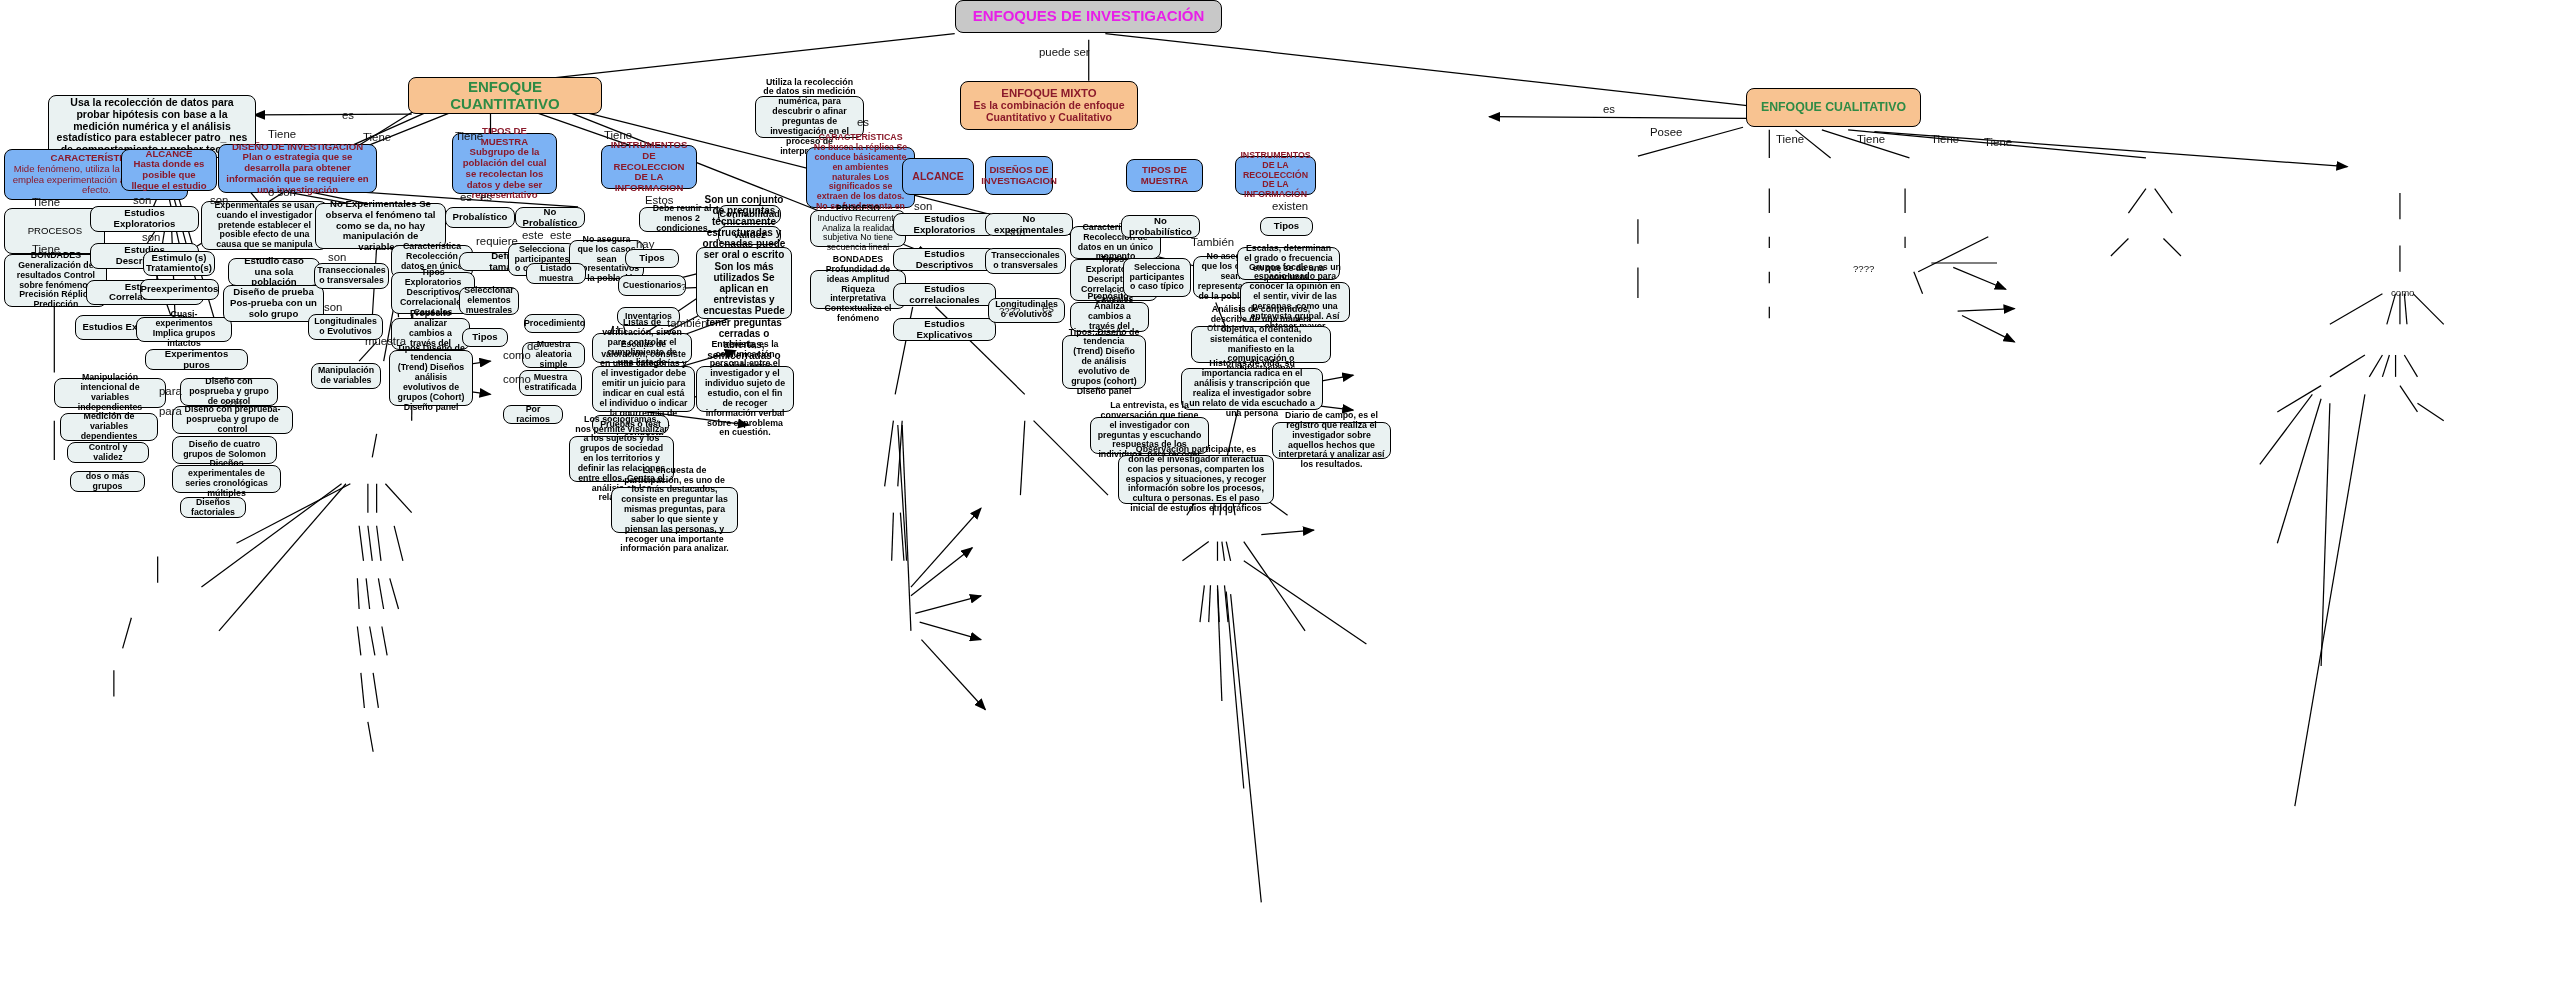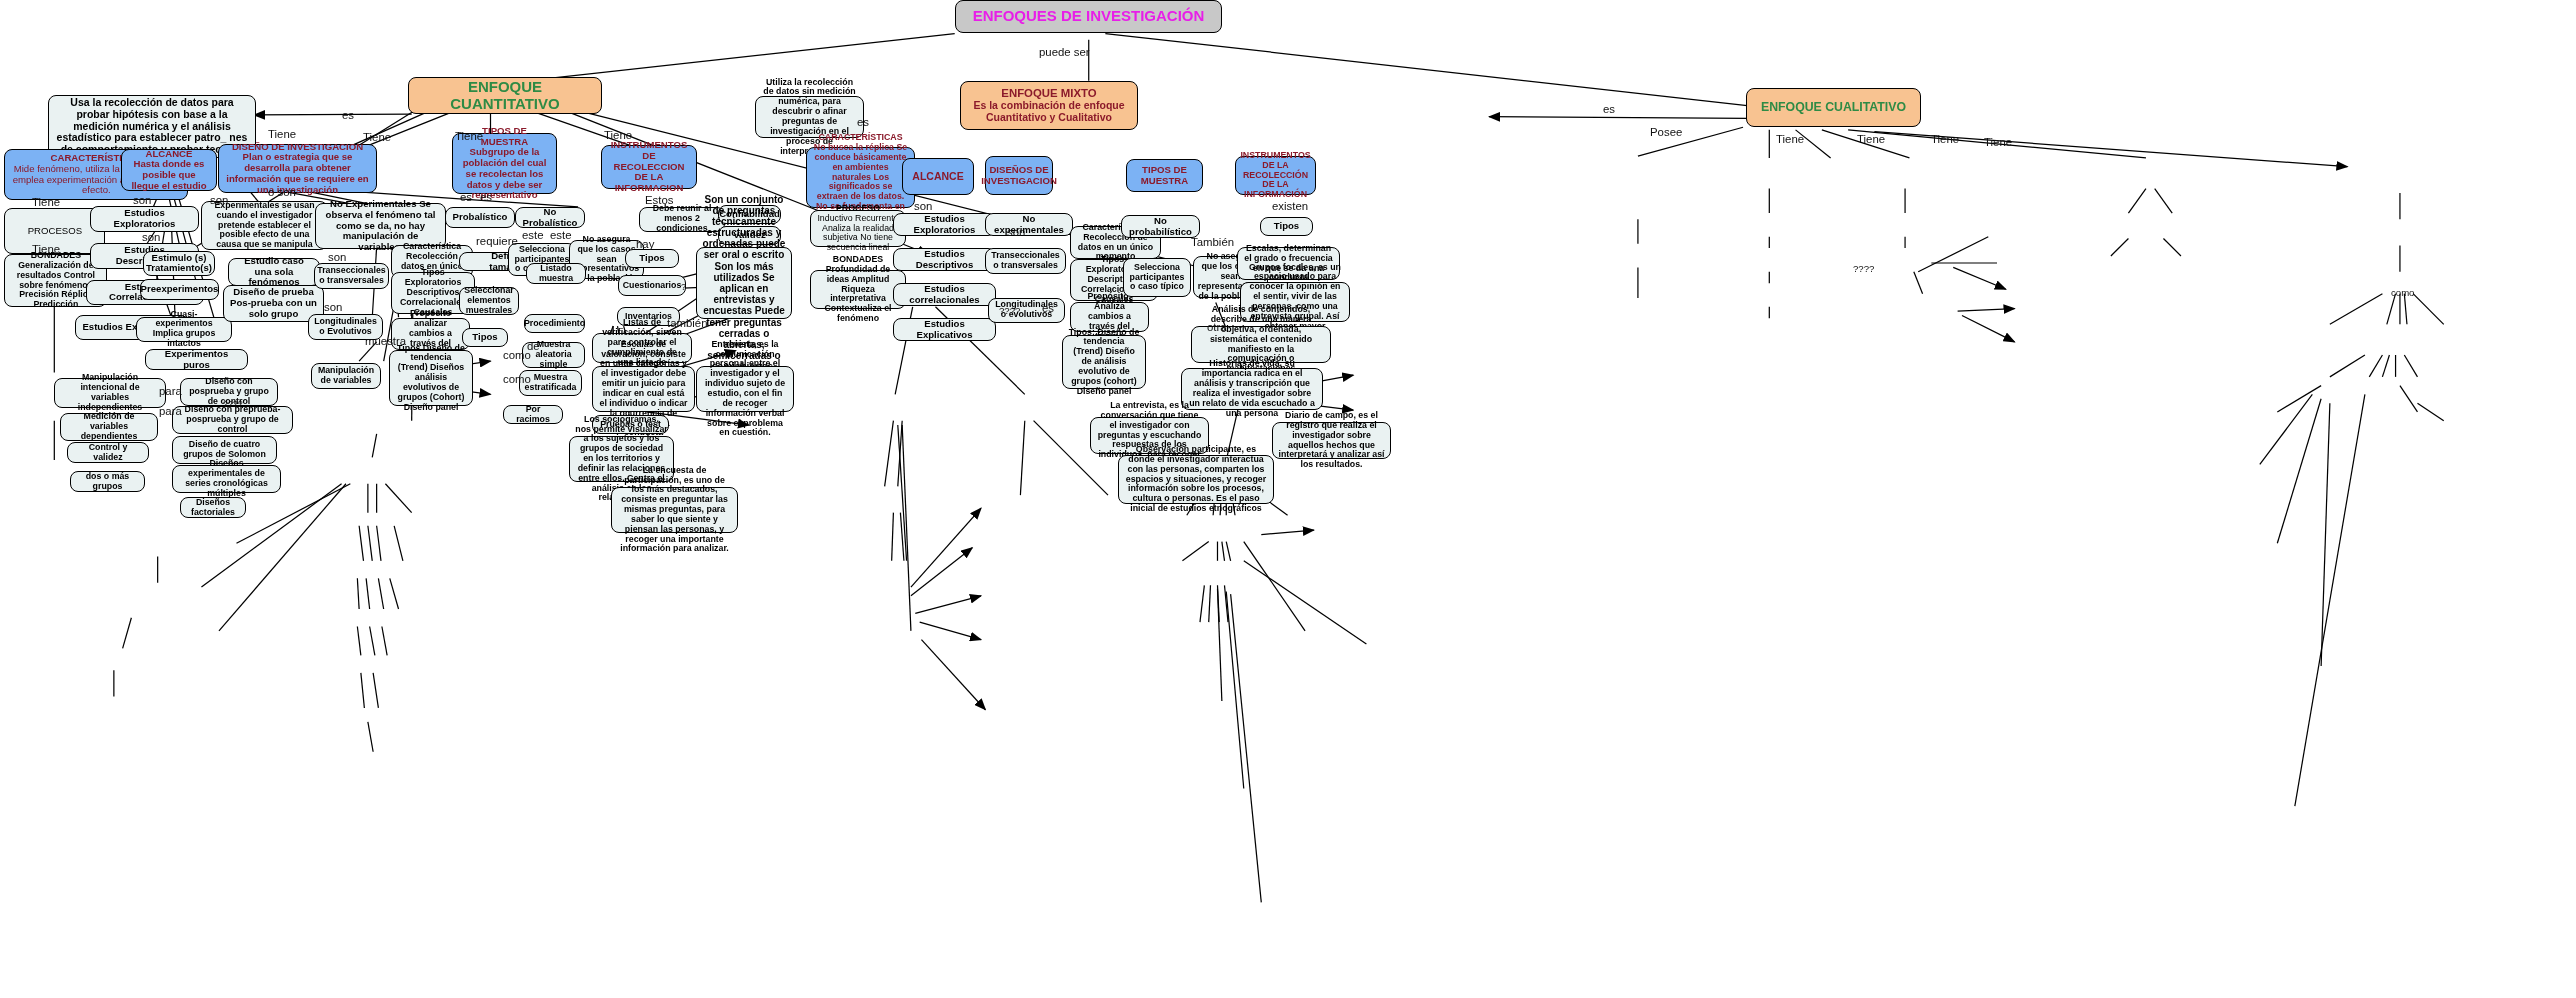--- a/index.html
+++ b/index.html
@@ -290,21 +290,21 @@
       <span>Preexperimentos</span>
     </div>
   <div class="node plain" style="left:136px;top:317px;width:96px;height:24.5px;font-size:8.8px;">
       <span>Cuasi-experimentos Implica grupos  intactos</span>
     </div>
   <div class="node plain" style="left:145px;top:349px;width:103px;height:21px;font-size:9.6px;">
       <span>Experimentos puros</span>
     </div>
 
   <div class="node plain" style="left:228px;top:258px;width:92px;height:28px;font-size:9.6px;">
-      <span>Estudio caso una sola fenómenos</span>
+      <span>Estudio caso una sola población</span>
     </div>
   <div class="node plain" style="left:223px;top:285px;width:101px;height:37px;font-size:9.6px;">
       <span>Diseño de prueba Pos-prueba con un solo grupo</span>
     </div>
 
   <div class="node plain" style="left:54px;top:378px;width:112px;height:30px;font-size:8.8px;">
       <span>Manipulación intencional de variables independientes</span>
     </div>
   <div class="node plain" style="left:60px;top:413px;width:98px;height:28px;font-size:8.8px;">
       <span>Medición de variables dependientes</span>

